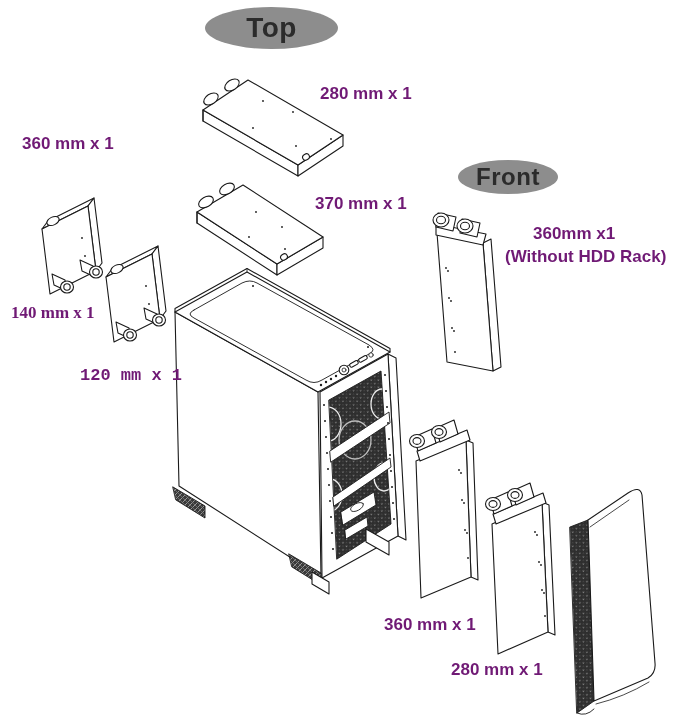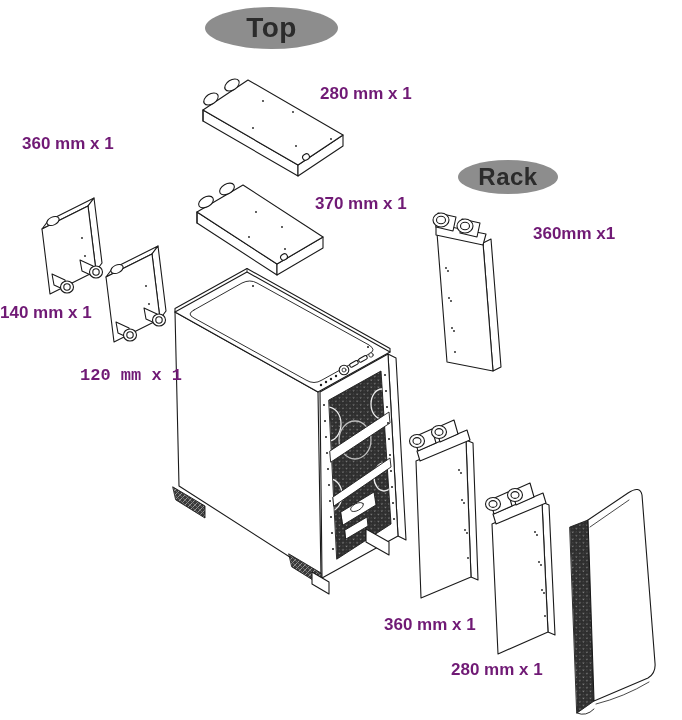--- a/index.html
+++ b/index.html
@@ -18,21 +18,21 @@
   .badge-rear{left:8px;top:398px;width:86px;height:39px;font-size:24px;}
   .badge-front{left:573px;top:398px;width:107px;height:39px;font-size:25px;}
   .mm-label{
     position:absolute;font-size:17px;font-weight:bold;color:#701a75;white-space:nowrap;
   }
   .lbl-top-360{left:22px;top:134px;}
   .lbl-top-280{left:320px;top:84px;}
   .lbl-top-240{left:315px;top:194px;}
   .lbl-right-360-1{left:505px;top:224px;margin-left:28px;}
   .lbl-right-360-2{left:505px;top:247px;}
-  .lbl-rear-140{left:0;top:303px;}
+  .lbl-rear-140{left:11px;top:303px;font-family:Liberation Serif, serif;}
   .lbl-rear-120{left:80px;top:366px;font-family:Liberation Mono, monospace;}
   .lbl-front-360{left:384px;top:615px;}
   .lbl-front-280{left:451px;top:660px;}
 </style>
 </head>
 <body>
 
 <div class="stage">
 
   <svg class="artwork" width="682" height="720" viewBox="0 0 682 720">
@@ -265,24 +265,25 @@
         <path d="M588,520 L628,493 Q640,485 642,495 L655,663 Q656,673 648,678 L594,701 Z"></path>
         <path d="M590,527 L629,500" fill="none" stroke-width="0.8"></path>
         <path d="M596,704 Q624,697 649,682" fill="none" stroke-width="0.8"></path>
         <path d="M577,713 Q586,717 594,709" fill="none" stroke-width="0.9"></path>
       </g>
 
     </g>
   </svg>
 
   <div class="badge badge-top">Top</div>
-  <div class="badge badge-right">Rack</div>
+  <div class="badge badge-right">Front</div>
 
   <div class="mm-label lbl-top-360">360 mm x 1</div>
   <div class="mm-label lbl-top-280">280 mm x 1</div>
   <div class="mm-label lbl-top-240">370 mm x 1</div>
   <div class="mm-label lbl-right-360-1">360mm x1</div>
+  <div class="mm-label lbl-right-360-2">(Without HDD Rack)</div>
   <div class="mm-label lbl-rear-140">140 mm x 1</div>
   <div class="mm-label lbl-rear-120">120 mm x 1</div>
   <div class="mm-label lbl-front-360">360 mm x 1</div>
   <div class="mm-label lbl-front-280">280 mm x 1</div>
 
 </div>
 
 </body></html>

